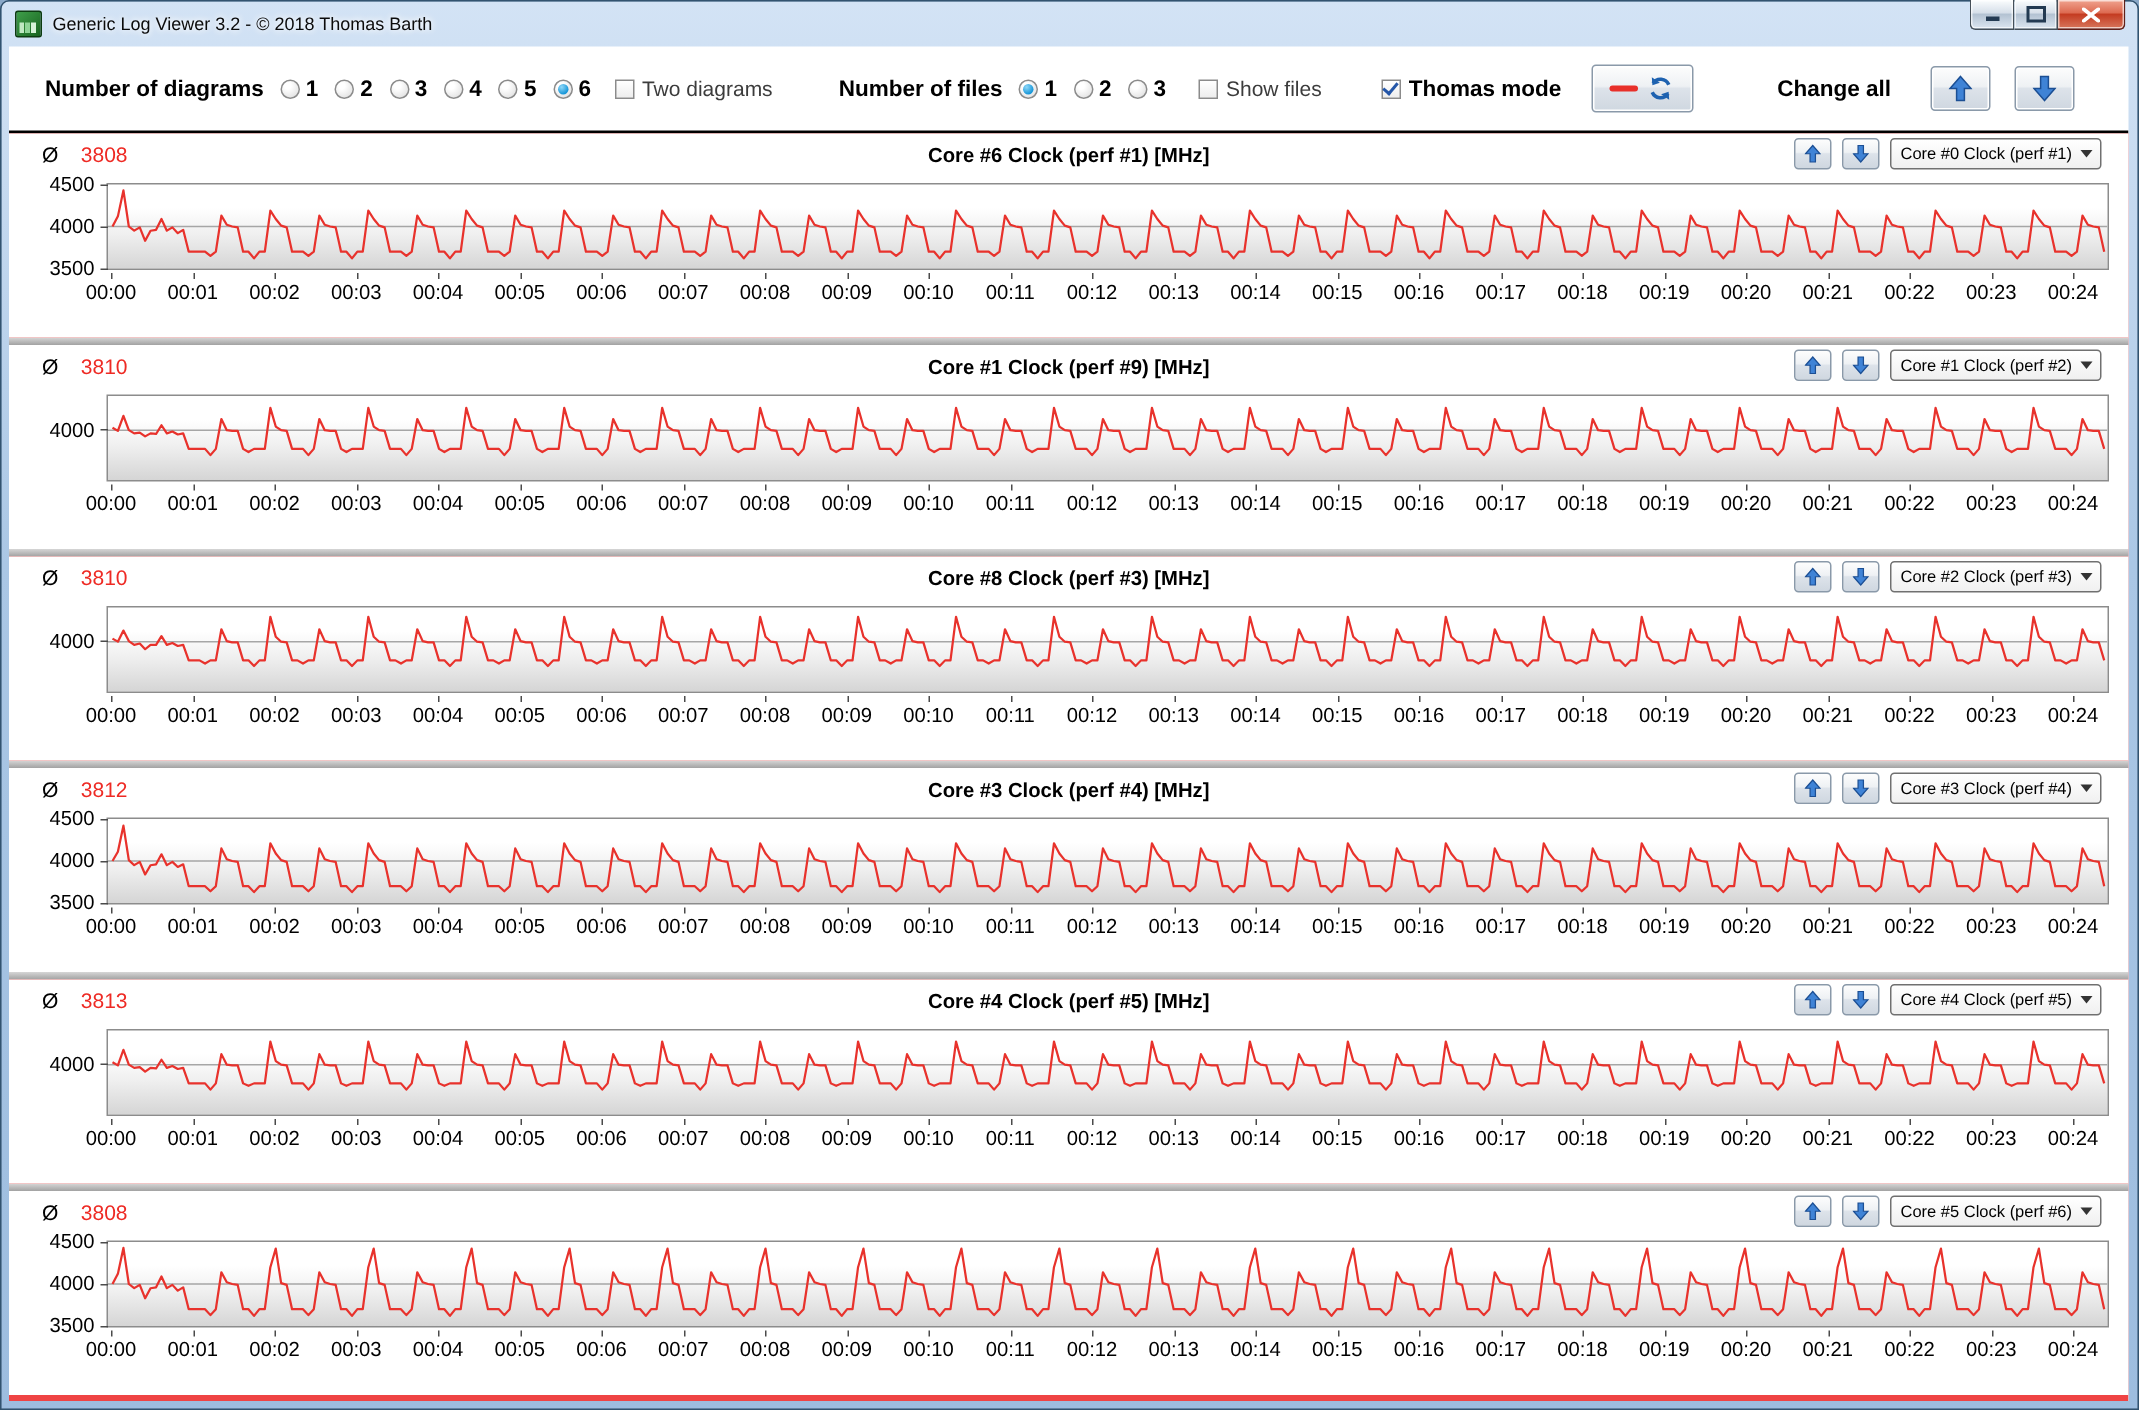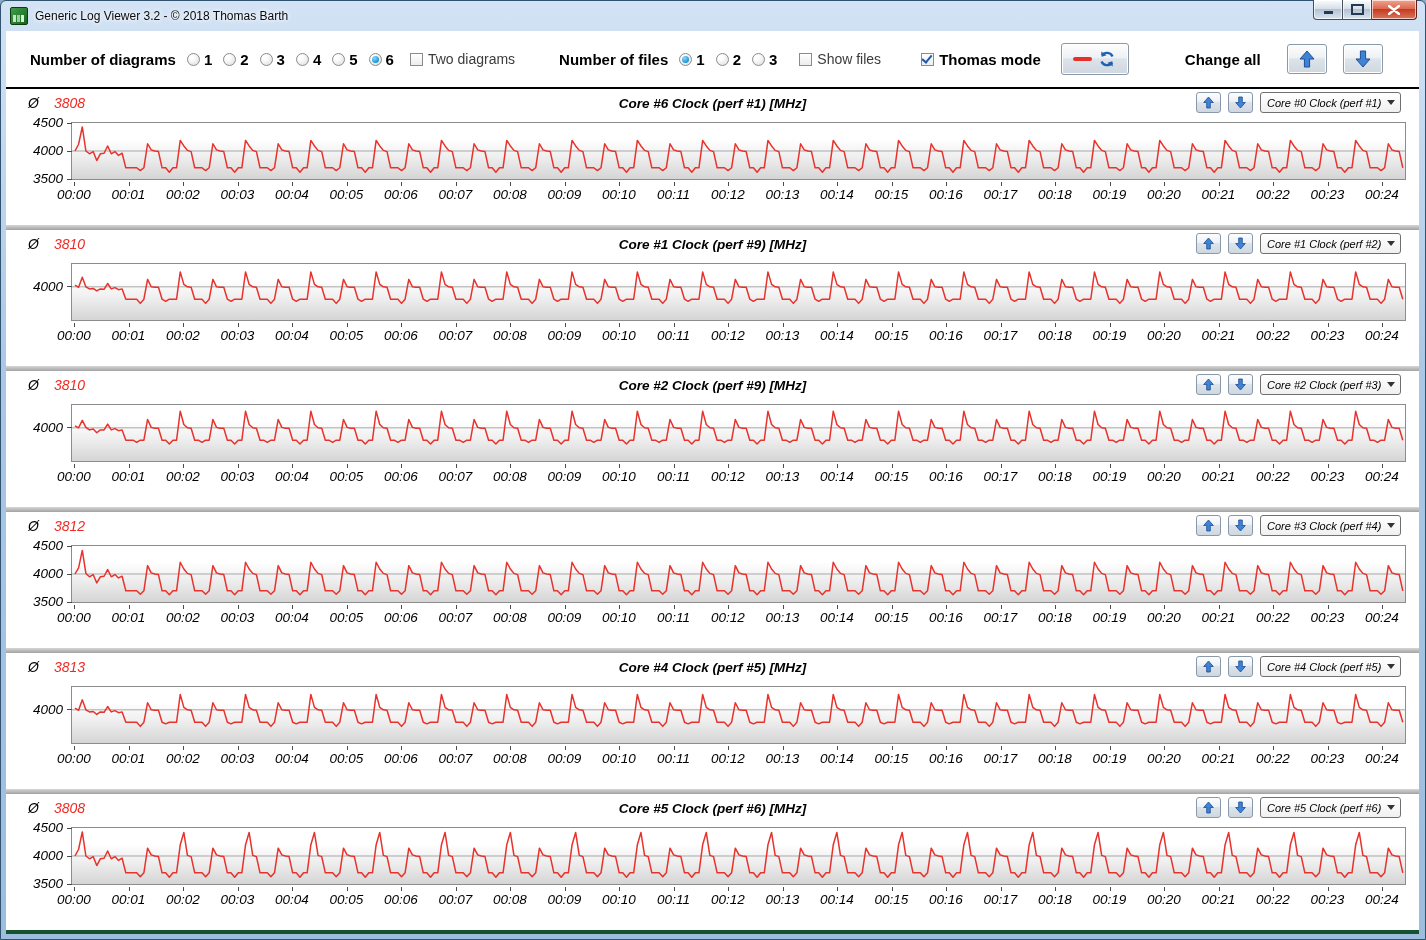--- a/index.html
+++ b/index.html
@@ -41,21 +41,21 @@
   .checkbox{width:13px;height:13px;border:1px solid #8b8b8b;box-sizing:border-box;
     background:linear-gradient(#fff,#ededed);position:relative;}
   .checkbox.checked::after{content:"";position:absolute;left:2px;top:-1px;width:4px;height:8px;
     border:solid #2456a8;border-width:0 2px 2px 0;transform:rotate(40deg);}
   .tool-btn{border:1px solid #8a99a9;border-radius:3px;display:flex;align-items:center;justify-content:center;
     background:linear-gradient(#fdfdfd,#eef1f4 45%,#dde3ea 50%,#cfd7e0);box-shadow:inset 0 0 0 1px #fff;}
   .btn-refresh{width:66px;height:30px;margin-left:20px;gap:6px;}
   .red-dash{width:19px;height:4px;border-radius:2px;background:#e8302a;}
   .btn-arrow-lg{width:38px;height:28px;}
   
-  .panels{position:absolute;top:58px;left:0;right:0;bottom:0;background:#14532d;font-style:italic;}
+  .panels{position:absolute;top:58px;left:0;right:0;bottom:0;background:#ef4444;}
   .divider{height:5px;background:linear-gradient(#d6d6d6,#a2a2a2);}
   .panel{height:136px;position:relative;background:#fff;}
   .p-avg{position:absolute;left:22px;top:6px;font-size:14px;color:#000;}
   .p-avg .avg-val{margin-left:15px;}
   .p-title{text-align:center;font-weight:bold;font-size:13.5px;padding-top:7px;color:#000;}
   .p-controls{position:absolute;right:18px;top:3px;display:flex;align-items:center;gap:7px;}
   .mini-btn{width:25px;height:21px;border:1px solid #8a99a9;border-radius:3px;box-sizing:border-box;
     display:flex;align-items:center;justify-content:center;
     background:linear-gradient(#fdfdfd,#eef1f4 45%,#dde3ea 50%,#cfd7e0);}
   .dropdown{width:141px;height:21px;border:1px solid #707070;border-radius:3px;box-sizing:border-box;
@@ -351,21 +351,21 @@
             <div class="xlab" style="left: 1256.5px;">00:23</div>
             <div class="xmark" style="left: 1311px;"></div>
             <div class="xlab" style="left: 1311px;">00:24</div>
           </div>
   </div>
 <div class="divider"></div>
   <div class="panel">
     <div class="p-avg">
       <span>Ø</span><span class="avg-val" style="color: rgb(238, 42, 36);">3810</span>
     </div>
-    <div class="p-title">Core #2 Clock (perf #9) [MHz]</div>
+    <div class="p-title">Core #8 Clock (perf #3) [MHz]</div>
     <div class="p-controls">
       <span class="mini-btn">
         <svg width="11" height="13" viewBox="0 0 16 18">
           <path d="M8 1 L15 9 H10.6 V17 H5.4 V9 H1 Z" fill="#3f83d6" stroke="#1c4f94" stroke-width="1.2"></path>
         </svg>
       </span>
       <span class="mini-btn">
         <svg width="11" height="13" viewBox="0 0 16 18">
           <path d="M8 17 L1 9 H5.4 V1 H10.6 V9 H15 Z" fill="#3f83d6" stroke="#1c4f94" stroke-width="1.2"></path>
         </svg>
@@ -436,20 +436,21 @@
             <div class="xlab" style="left: 1256.5px;">00:23</div>
             <div class="xmark" style="left: 1311px;"></div>
             <div class="xlab" style="left: 1311px;">00:24</div>
           </div>
   </div>
 <div class="divider"></div>
   <div class="panel">
     <div class="p-avg">
       <span>Ø</span><span class="avg-val" style="color: rgb(238, 42, 36);">3812</span>
     </div>
+    <div class="p-title">Core #3 Clock (perf #4) [MHz]</div>
     <div class="p-controls">
       <span class="mini-btn">
         <svg width="11" height="13" viewBox="0 0 16 18">
           <path d="M8 1 L15 9 H10.6 V17 H5.4 V9 H1 Z" fill="#3f83d6" stroke="#1c4f94" stroke-width="1.2"></path>
         </svg>
       </span>
       <span class="mini-btn">
         <svg width="11" height="13" viewBox="0 0 16 18">
           <path d="M8 17 L1 9 H5.4 V1 H10.6 V9 H15 Z" fill="#3f83d6" stroke="#1c4f94" stroke-width="1.2"></path>
         </svg>
@@ -609,21 +610,20 @@
             <div class="xlab" style="left: 1256.5px;">00:23</div>
             <div class="xmark" style="left: 1311px;"></div>
             <div class="xlab" style="left: 1311px;">00:24</div>
           </div>
   </div>
 <div class="divider"></div>
   <div class="panel">
     <div class="p-avg">
       <span>Ø</span><span class="avg-val" style="color: rgb(238, 42, 36);">3808</span>
     </div>
-    <div class="p-title">Core #5 Clock (perf #6) [MHz]</div>
     <div class="p-controls">
       <span class="mini-btn">
         <svg width="11" height="13" viewBox="0 0 16 18">
           <path d="M8 1 L15 9 H10.6 V17 H5.4 V9 H1 Z" fill="#3f83d6" stroke="#1c4f94" stroke-width="1.2"></path>
         </svg>
       </span>
       <span class="mini-btn">
         <svg width="11" height="13" viewBox="0 0 16 18">
           <path d="M8 17 L1 9 H5.4 V1 H10.6 V9 H15 Z" fill="#3f83d6" stroke="#1c4f94" stroke-width="1.2"></path>
         </svg>

